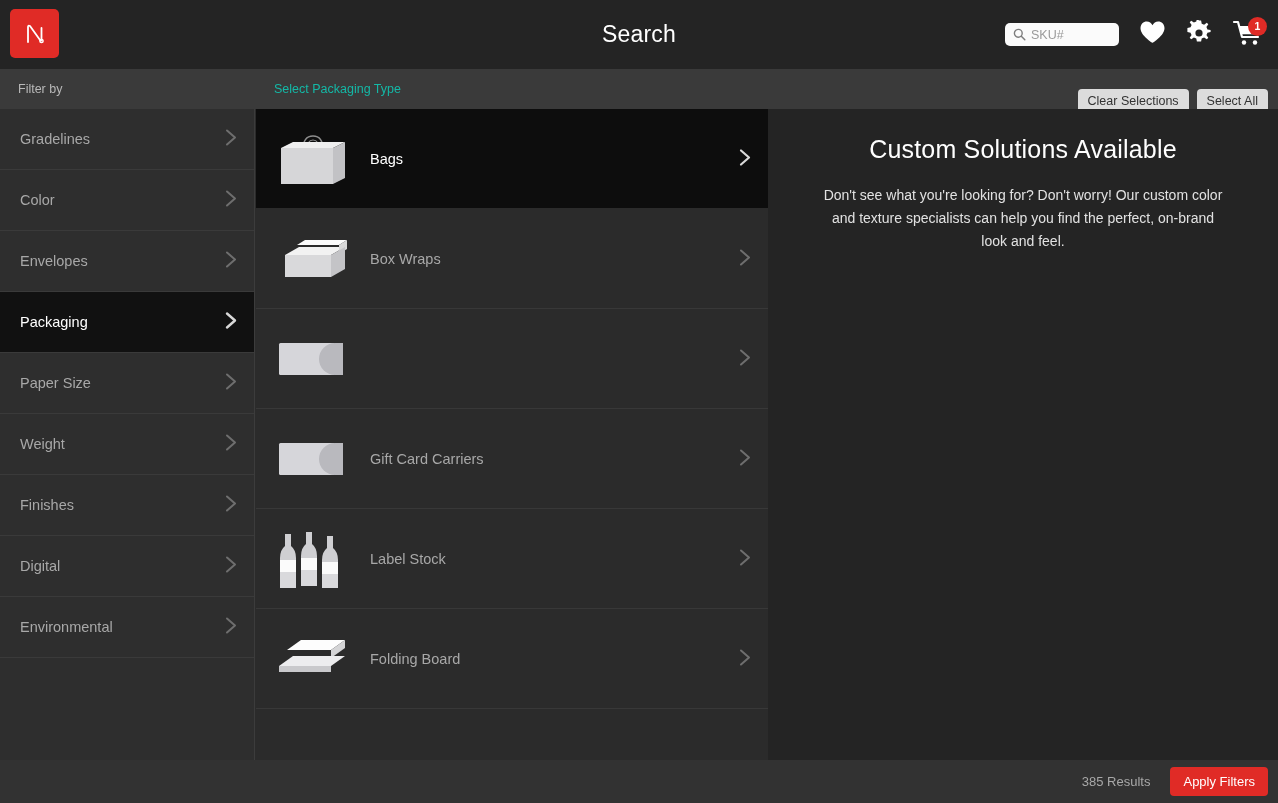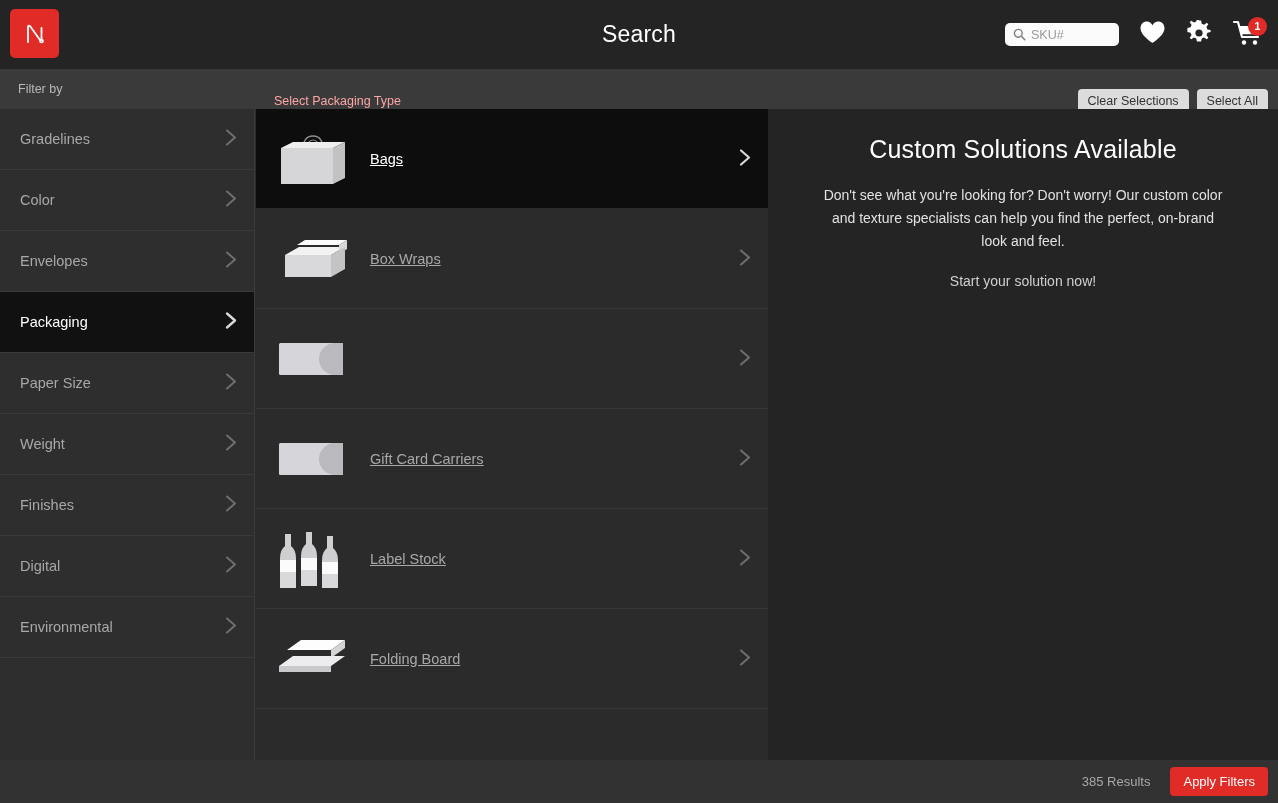--- a/index.html
+++ b/index.html
@@ -60,23 +60,23 @@
   .subheader {
     position:absolute; left:0; top:69px; width:1278px; height:40px;
     background:#3a3a3a;
   }
   .subheader .filter-by {
     position:absolute; left:18px; top:0; height:40px;
     display:flex; align-items:center;
     color:#b9b9b9; font-size:12.5px;
   }
   .subheader .select-type {
-    position:absolute; left:274px; top:12px; height:40px;
-    display:flex; align-items:center;
-    color:#fca5a5; font-size:12.5px;
+    position:absolute; left:274px; top:0; height:40px;
+    display:flex; align-items:center;
+    color:#14b8a6; font-size:12.5px;
   }
   .subheader-actions {
     position:absolute; right:10px; top:0; height:40px;
     display:flex; align-items:center; gap:8px;margin-top:12px;
   }
   .pill-btn {
     background:#dcdcdc; color:#333;
     border:0; border-radius:4px;
     font-family:"Liberation Sans", sans-serif;
     font-size:12.5px;
@@ -112,21 +112,21 @@
     border-bottom:1px solid #383838;
     cursor:pointer;
     color:#a8a8a8; font-size:14.5px;
   }
   .list-row.selected { background:#0d0d0d; color:#ffffff; border-bottom-color:#2b2b2b; }
   .list-row .thumb {
     width:78px; height:74px; margin-left:18px; margin-right:18px;
     display:flex; align-items:center; justify-content:center;
     flex:0 0 auto;
   }
-  .list-row .row-label { flex:1 1 auto;text-decoration:underline; }
+  .list-row .row-label { flex:1 1 auto; }
   .list-row .chev { position:absolute; right:16px; top:50%; transform:translateY(-50%); }
   .list-row.selected .chev svg polyline { stroke:#d8d8d8; stroke-width:2.2; }
 
   
   .right-panel {
     position:absolute; left:768px; top:109px; width:510px; height:651px;
     background:#242424;
     padding:26px 28px 0 28px;
     text-align:center;
   }
@@ -367,21 +367,20 @@
         <span class="row-label">Folding Board</span>
         <span class="chev"><svg width="14" height="20" viewBox="0 0 14 20">
             <polyline points="3,3 11,10 3,17" fill="none" stroke="#6e6e6e" stroke-width="2" stroke-linecap="round" stroke-linejoin="round"></polyline>
           </svg></span>
       </div>
     </div>
 
   <div class="right-panel">
     <div class="rp-title">Custom Solutions Available</div>
     <div class="rp-body">Don't see what you're looking for? Don't worry! Our custom color and texture specialists can help you find the perfect, on-brand look and feel.</div>
-    <div class="rp-cta">Start your solution now!</div>
   </div>
 
   <div class="footer">
     <span class="results-count">385 Results</span>
     <button class="apply-btn">Apply Filters</button>
   </div>
 
 </div>
 
 </body></html>

